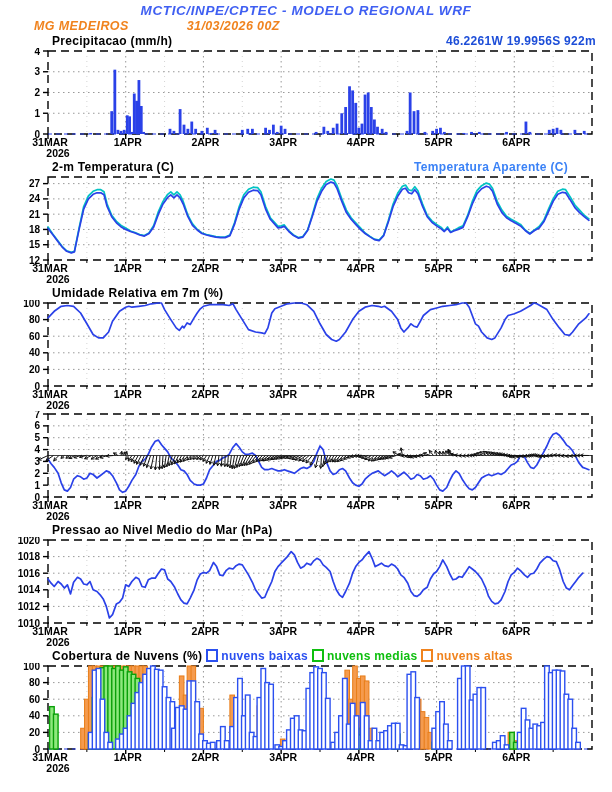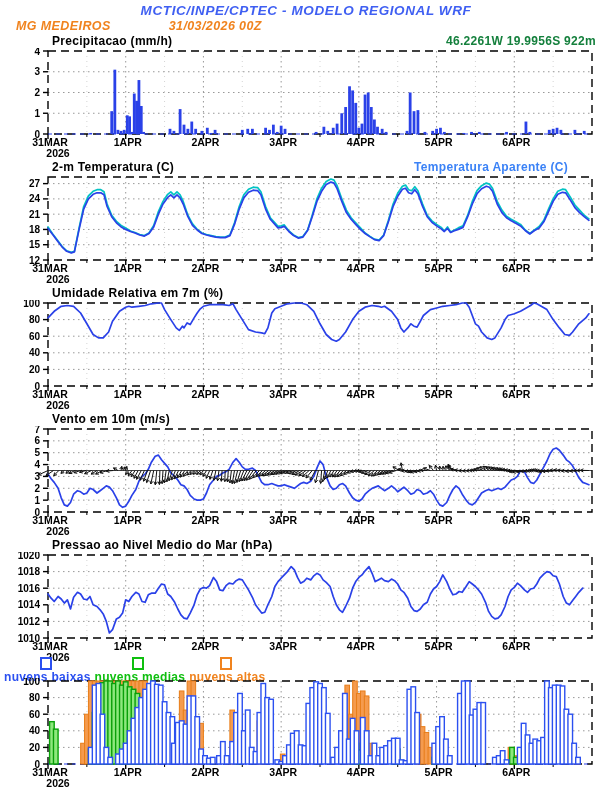--- a/index.html
+++ b/index.html
@@ -1,36 +1,36 @@
 <!DOCTYPE html>
 <html><head>
 <meta charset="utf-8">
 <style>
   html,body{margin:0;padding:0;background:#ffffff;width:612px;}
   body{font-family:"Liberation Sans", sans-serif; -webkit-font-smoothing:none;}
   .header{padding-top:3px;font-style:italic;}
   .h1{color:#3f5ff2;font-weight:bold;font-size:13.5px;text-align:center;letter-spacing:0.6px;}
   .h2{display:flex;color:#f0831e;font-weight:bold;font-size:12.5px;letter-spacing:0.4px;margin-top:1px;}
-  .h2 .station{margin-left:16px;}
+  .h2 .station{margin-left:34px;}
   .h2 .run{margin-left:58px;}
   .chart-block{position:relative;}
   .title-row{display:flex;align-items:center;height:15px;font-weight:bold;font-size:12px;letter-spacing:0.3px;}
   .ctitle{margin-left:52px;color:#000;white-space:nowrap;text-align:center;}
   .spacer{flex:1;}
-  .coords{color:#15803d;margin-right:16px;white-space:nowrap;}
+  .coords{color:#1d4ed8;margin-right:16px;white-space:nowrap;}
   .legend-cyan{color:#3b82f6;margin-right:44px;white-space:nowrap;margin-left:32px;}
   .litem{display:flex;align-items:center;white-space:nowrap;}
   .lbox{display:inline-block;width:8px;height:9px;background:#fff;margin-right:3px;}
   .lbox-blue{border:2px solid #2b50f0;}
   .lbox-green{border:2px solid #0fbf0f;}
   .lbox-orange{border:2px solid #f0831e;}
   .ltxt-blue{color:#2b50f0;}
   .ltxt-green{color:#0fbf0f;}
   .ltxt-orange{color:#f0831e;}
-  .clouds-row .litem{margin-left:4px;flex-direction:column;}
+  .clouds-row .litem{margin-left:4px;}
   .clouds-row .last{margin-right:16px;}
   svg.plot{display:block;}
 </style>
 </head>
 <body>
 
 <div class="header">
   <div class="h1">MCTIC/INPE/CPTEC - MODELO REGIONAL WRF</div>
   <div class="h2">
     <span class="station">MG MEDEIROS</span>
@@ -292,23 +292,20 @@
       <line x1="475.4285714285714" y1="86" x2="475.4285714285714" y2="89" stroke="#000" stroke-width="1"></line>
       <line x1="514.2857142857142" y1="86" x2="514.2857142857142" y2="91" stroke="#000" stroke-width="1.4"></line>
       <text x="516.2857142857142" y="98" text-anchor="middle" font-size="10.5" font-weight="bold" fill="#000" font-family="&quot;Liberation Sans&quot;, sans-serif">6APR</text>
       <line x1="553.1428571428571" y1="86" x2="553.1428571428571" y2="89" stroke="#000" stroke-width="1"></line>
       <text x="58" y="109" text-anchor="middle" font-size="10.5" font-weight="bold" fill="#000" font-family="&quot;Liberation Sans&quot;, sans-serif">2026</text>
       <polyline points="48.0,17.9 54.2,11.3 61.2,6.3 67.4,5.5 73.6,6.3 80.6,13.0 86.9,23.8 93.1,34.5 98.5,37.9 103.2,37.9 108.6,32.0 112.5,21.3 119.5,11.3 125.7,7.2 128.8,6.3 131.9,7.2 138.9,6.3 145.1,5.5 151.4,3.8 158.4,3.0 161.5,3.0 164.6,9.6 170.8,19.6 176.2,27.9 179.3,30.4 182.4,26.2 184.0,27.9 187.1,22.9 190.2,24.6 194.1,17.9 197.2,13.0 200.3,8.8 203.4,6.3 209.6,4.7 216.6,4.7 222.9,4.7 229.1,5.5 233.0,3.8 236.1,9.6 242.3,19.6 248.5,29.6 255.5,32.0 261.7,32.9 264.8,33.7 267.9,27.9 271.8,13.0 274.9,8.8 281.1,6.3 287.4,3.8 294.4,3.0 300.6,3.0 303.7,3.8 306.8,4.7 313.8,11.3 320.0,23.8 326.2,34.5 331.7,39.5 336.3,41.2 339.4,39.5 345.6,32.0 352.6,19.6 358.9,11.3 365.1,7.2 372.1,5.5 378.3,6.3 381.4,7.2 384.5,6.3 391.5,11.3 397.7,19.6 400.8,27.9 403.9,32.0 407.8,27.9 410.9,23.8 414.0,26.2 417.1,27.1 420.3,21.3 423.4,15.5 430.4,9.6 436.6,8.0 442.8,6.3 449.8,5.5 456.0,4.7 462.2,3.0 466.1,3.0 469.2,7.2 472.3,15.5 475.4,23.8 478.5,26.2 481.6,32.0 487.1,37.9 491.7,39.5 494.9,37.9 501.1,27.9 505.0,19.6 508.1,15.5 514.3,13.8 520.5,11.3 527.5,7.2 530.6,5.5 533.7,3.0 536.8,3.8 539.9,5.5 546.9,9.6 553.1,19.6 559.4,27.9 564.8,34.5 569.5,35.4 572.6,32.0 578.8,23.8 585.8,17.9 588.9,13.8" fill="none" stroke="#2a41e8" stroke-width="1.7" stroke-linejoin="round" stroke-linecap="round"></polyline>
     </svg>
 </div>
 
 <div class="chart-block">
-  <div class="title-row">
-    <span class="ctitle">Vento em 10m (m/s)</span>
-  </div>
   <svg class="plot" id="plot3" width="612" height="111">
       <line x1="125.71428571428571" y1="3" x2="125.71428571428571" y2="86" stroke="#999999" stroke-width="1" stroke-dasharray="1.5 3.5"></line>
       <line x1="86.85714285714286" y1="3" x2="86.85714285714286" y2="86" stroke="#d4d4d4" stroke-width="1" stroke-dasharray="1 4"></line>
       <line x1="203.42857142857142" y1="3" x2="203.42857142857142" y2="86" stroke="#999999" stroke-width="1" stroke-dasharray="1.5 3.5"></line>
       <line x1="164.57142857142856" y1="3" x2="164.57142857142856" y2="86" stroke="#d4d4d4" stroke-width="1" stroke-dasharray="1 4"></line>
       <line x1="281.1428571428571" y1="3" x2="281.1428571428571" y2="86" stroke="#999999" stroke-width="1" stroke-dasharray="1.5 3.5"></line>
       <line x1="242.28571428571428" y1="3" x2="242.28571428571428" y2="86" stroke="#d4d4d4" stroke-width="1" stroke-dasharray="1 4"></line>
       <line x1="358.85714285714283" y1="3" x2="358.85714285714283" y2="86" stroke="#999999" stroke-width="1" stroke-dasharray="1.5 3.5"></line>
       <line x1="320" y1="3" x2="320" y2="86" stroke="#d4d4d4" stroke-width="1" stroke-dasharray="1 4"></line>
       <line x1="436.57142857142856" y1="3" x2="436.57142857142856" y2="86" stroke="#999999" stroke-width="1" stroke-dasharray="1.5 3.5"></line>
@@ -920,20 +917,21 @@
       <line x1="514.2857142857142" y1="86" x2="514.2857142857142" y2="91" stroke="#000" stroke-width="1.4"></line>
       <text x="516.2857142857142" y="98" text-anchor="middle" font-size="10.5" font-weight="bold" fill="#000" font-family="&quot;Liberation Sans&quot;, sans-serif">6APR</text>
       <line x1="553.1428571428571" y1="86" x2="553.1428571428571" y2="89" stroke="#000" stroke-width="1"></line>
       <text x="58" y="109" text-anchor="middle" font-size="10.5" font-weight="bold" fill="#000" font-family="&quot;Liberation Sans&quot;, sans-serif">2026</text>
       <polyline points="48.0,42.0 51.1,46.2 54.2,49.5 58.1,44.5 61.2,47.0 64.3,51.1 67.4,47.8 70.5,57.0 73.6,45.3 77.5,40.3 80.6,42.0 83.7,47.0 86.9,47.8 90.0,44.5 93.1,52.8 97.0,54.5 100.1,57.8 103.2,61.9 106.3,69.4 109.4,81.0 112.5,77.7 116.4,66.9 119.5,65.3 122.6,61.1 125.7,47.8 128.8,49.5 131.9,44.5 135.8,40.3 138.9,42.0 142.0,49.5 145.1,50.3 148.3,42.8 151.4,41.2 155.2,41.2 158.4,36.2 161.5,32.0 164.6,32.9 167.7,42.0 170.8,44.5 174.7,50.3 177.8,57.0 180.9,62.8 184.0,66.1 187.1,66.9 190.2,61.1 194.1,52.8 197.2,42.8 200.3,37.0 203.4,35.4 206.5,36.2 209.6,33.7 213.5,25.4 216.6,29.6 219.7,37.9 222.9,38.7 226.0,33.7 229.1,31.2 233.0,32.0 236.1,28.7 239.2,27.1 242.3,27.9 245.4,32.9 248.5,37.9 252.4,45.3 255.5,52.8 258.6,57.0 261.7,61.1 264.8,60.3 267.9,52.8 271.8,44.5 274.9,34.5 278.0,29.6 281.1,26.2 284.3,22.9 287.4,19.6 291.2,14.6 294.4,17.9 297.5,25.4 300.6,31.2 303.7,29.6 306.8,26.2 310.7,27.9 313.8,23.8 316.9,21.3 320.0,22.9 323.1,27.9 326.2,30.4 330.1,34.5 333.2,44.5 336.3,52.8 339.4,57.8 342.5,60.3 345.6,54.5 349.5,46.2 352.6,36.2 355.7,29.6 358.9,25.4 362.0,22.9 365.1,18.8 369.0,14.6 372.1,21.3 375.2,29.6 378.3,27.9 381.4,26.2 384.5,28.7 388.4,29.6 391.5,27.1 394.6,28.7 397.7,32.0 400.8,37.9 403.9,40.3 407.8,46.2 410.9,54.5 414.0,58.6 417.1,59.4 420.3,57.0 423.4,52.8 427.2,50.3 430.4,42.0 433.5,37.0 436.6,34.5 439.7,29.6 442.8,22.9 446.7,29.6 449.8,37.0 452.9,42.8 456.0,42.0 459.1,39.5 462.2,40.3 466.1,34.5 469.2,29.6 472.3,32.0 475.4,34.5 478.5,37.9 481.6,42.0 485.5,50.3 488.6,59.4 491.7,64.4 494.9,66.9 498.0,66.1 501.1,62.8 505.0,54.5 508.1,44.5 511.2,37.9 514.3,35.4 517.4,31.2 520.5,33.7 524.4,37.9 527.5,40.3 530.6,37.0 533.7,36.2 536.8,32.0 539.9,26.2 543.8,22.1 546.9,19.6 550.0,20.4 553.1,23.8 556.3,24.6 559.4,32.0 563.2,44.5 566.4,51.1 569.5,52.8 572.6,48.6 575.7,44.5 578.8,40.3 582.7,36.2" fill="none" stroke="#2a41e8" stroke-width="1.7" stroke-linejoin="round" stroke-linecap="round"></polyline>
     </svg>
 </div>
 
 <div class="chart-block">
   <div class="title-row clouds-row">
+    <span class="ctitle">Cobertura de Nuvens (%)</span>
     <span class="litem">
       <span class="lbox lbox-blue"></span>
       <span class="ltxt-blue">nuvens baixas</span>
     </span>
     <span class="litem">
       <span class="lbox lbox-green"></span>
       <span class="ltxt-green">nuvens medias</span>
     </span>
     <span class="litem last">
       <span class="lbox lbox-orange"></span>

